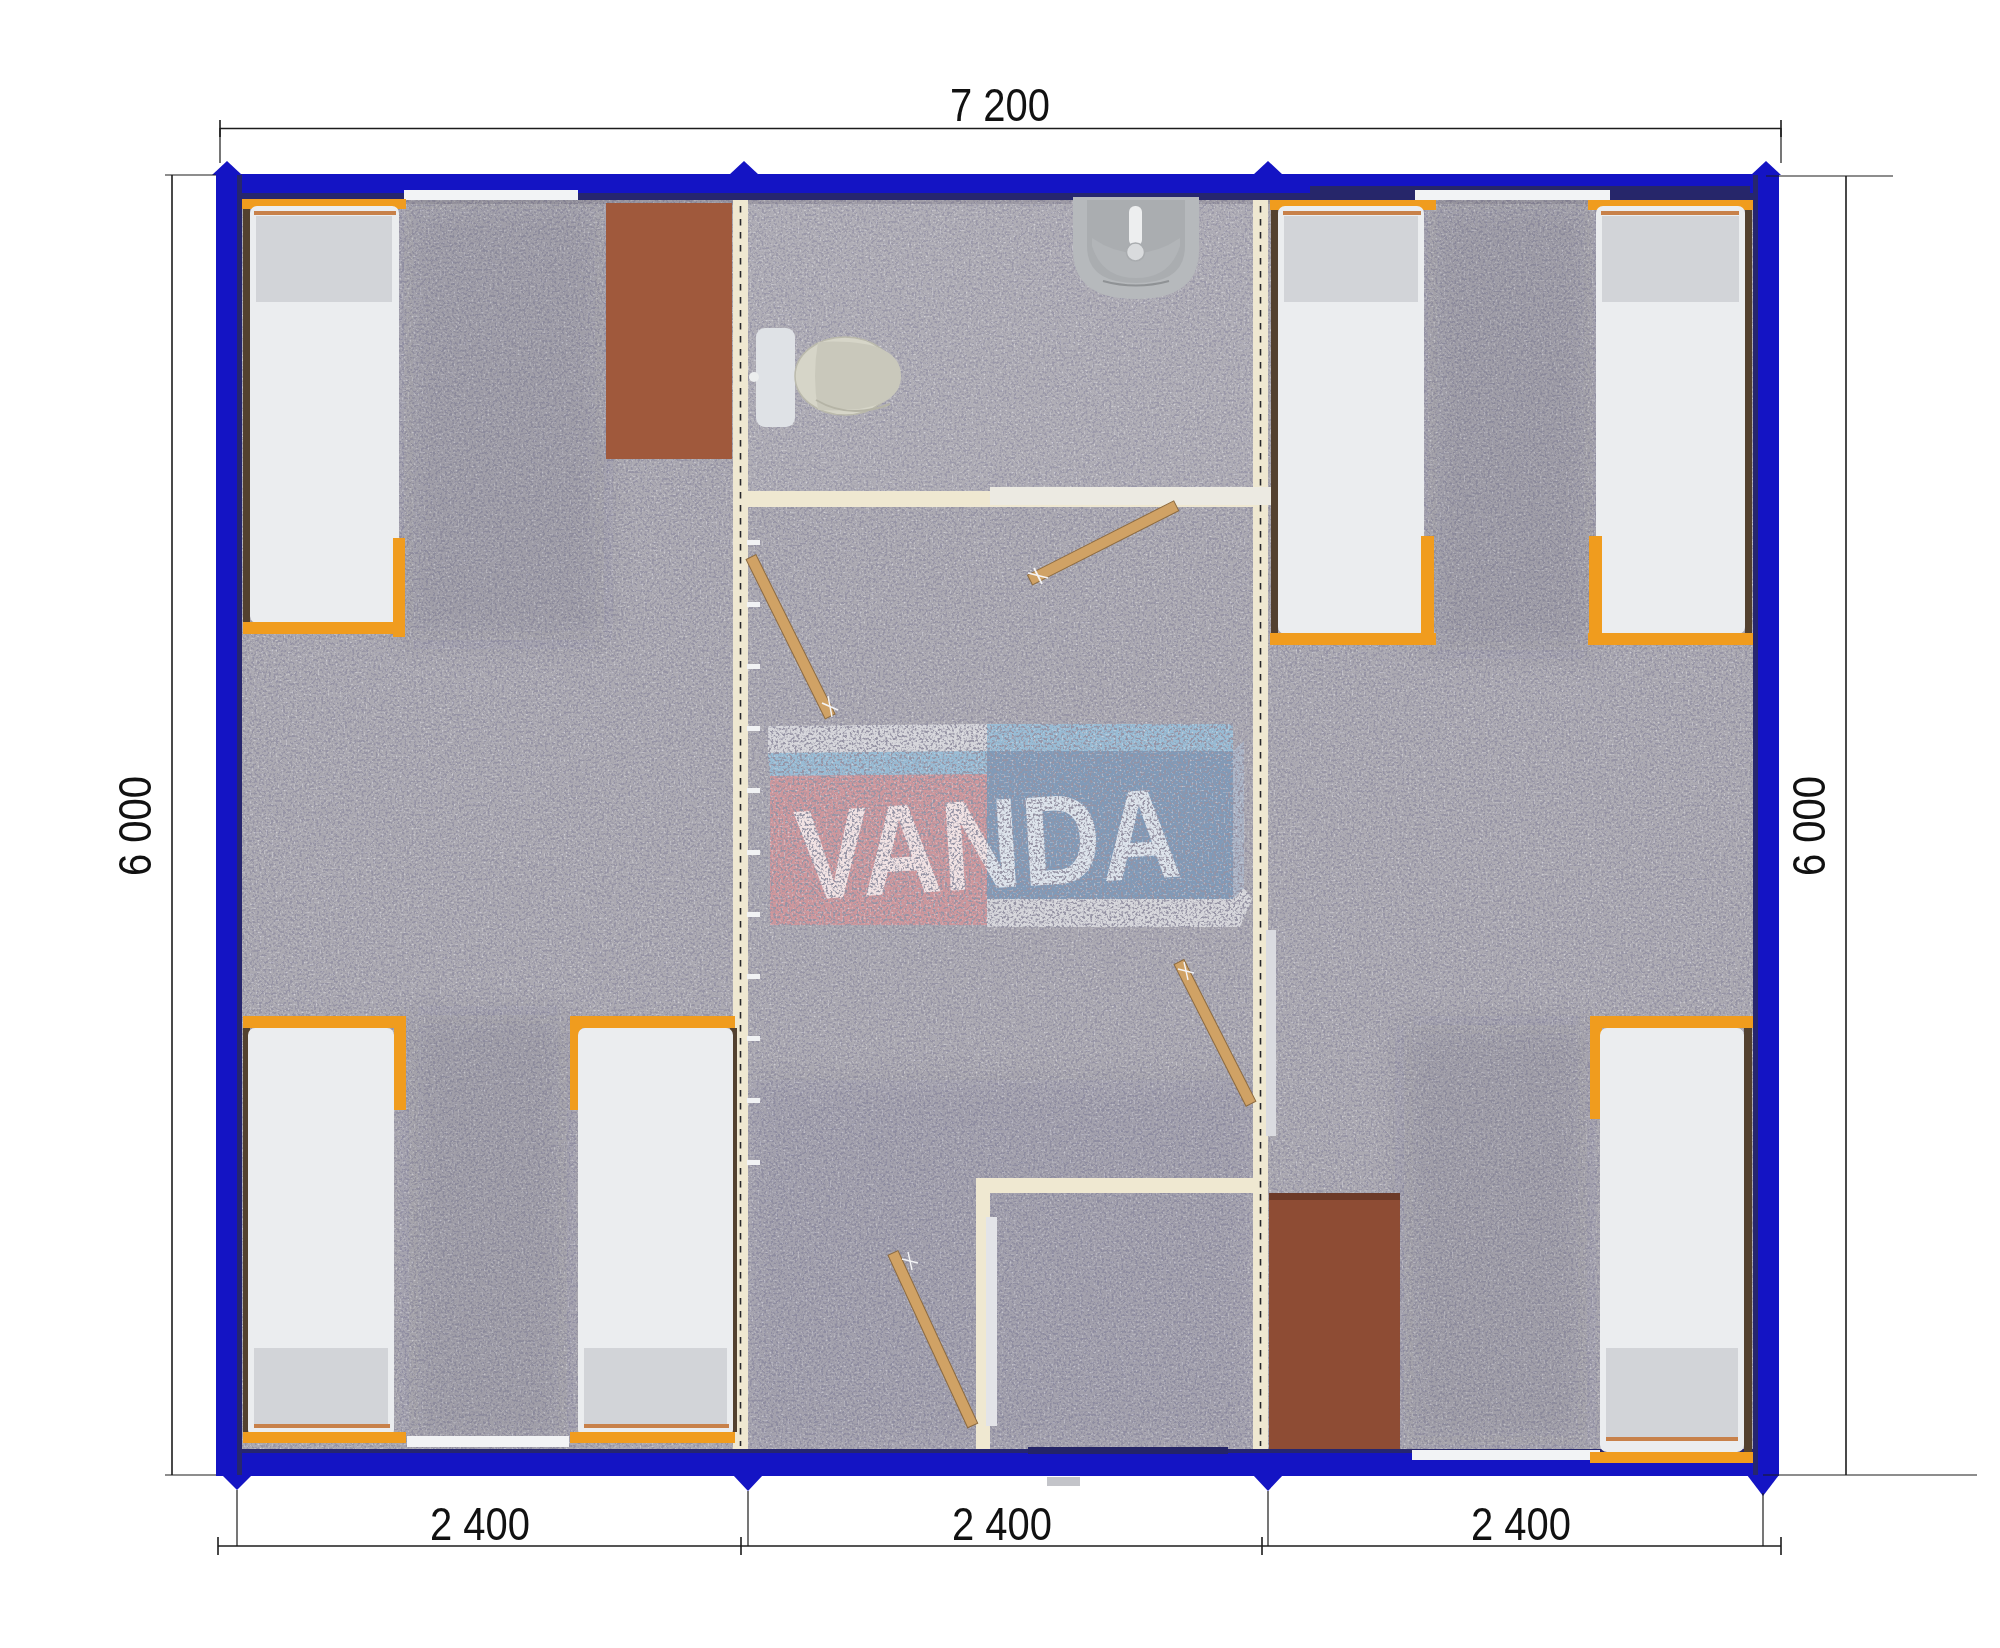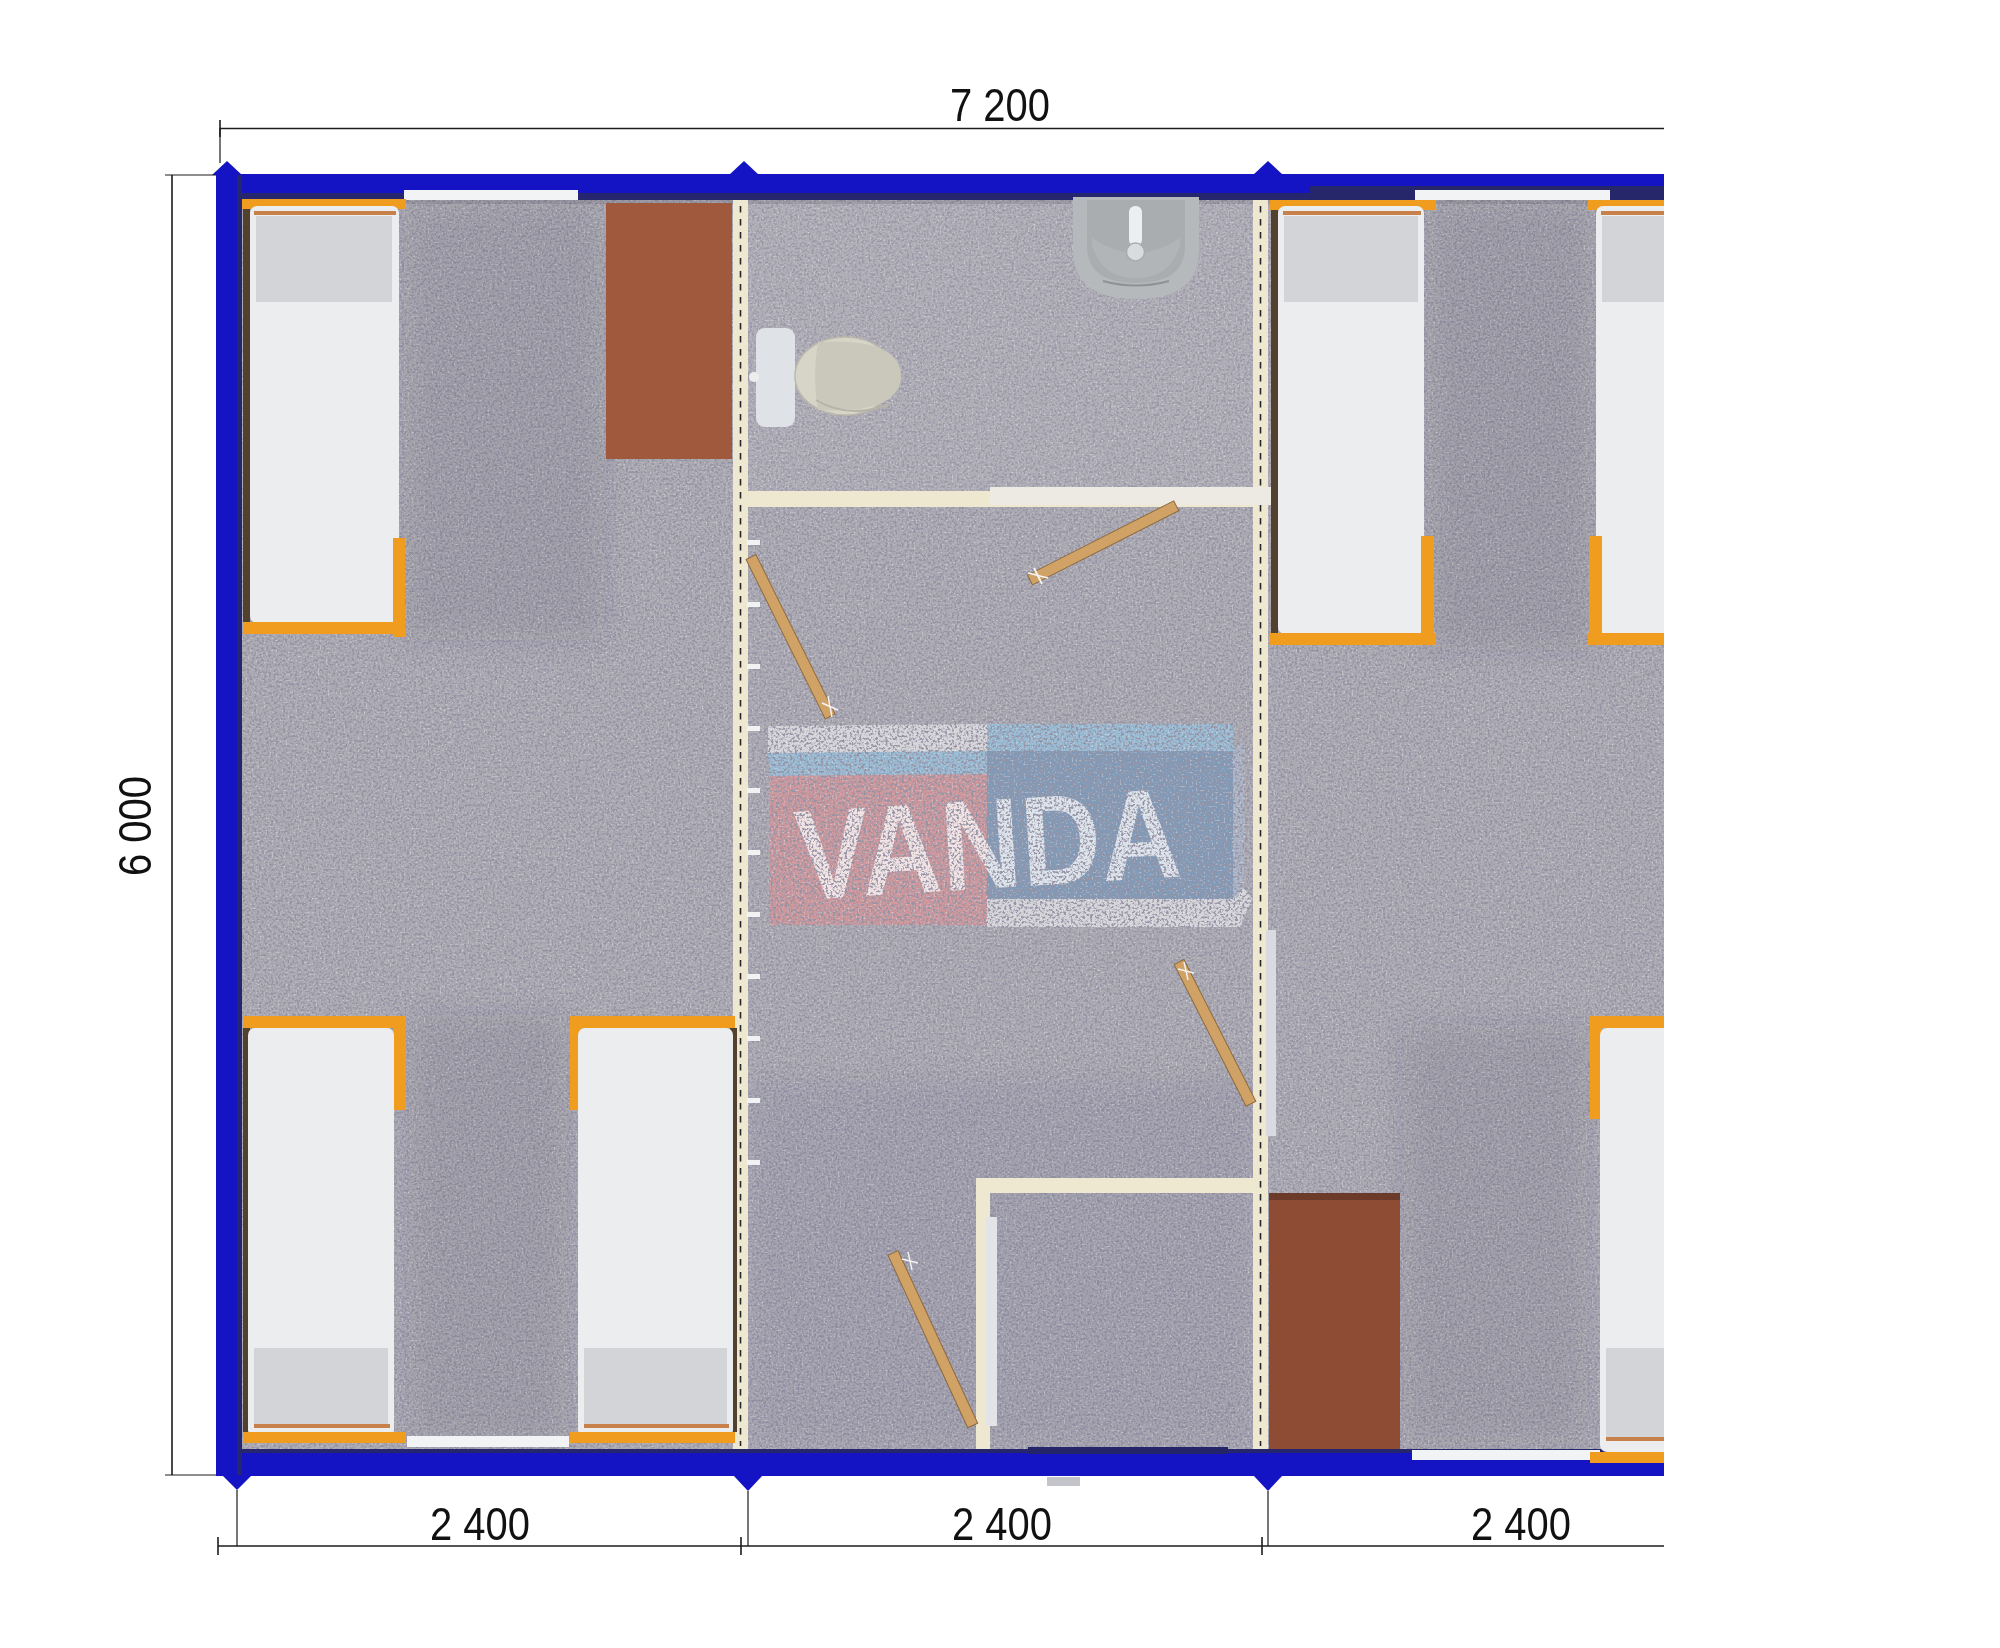--- a/index.html
+++ b/index.html
@@ -1,16 +1,16 @@
 <!DOCTYPE html>
 <html><head>
 <meta charset="utf-8">
 <style>
   html,body{margin:0;padding:0;background:#ffffff;}
-  #page{position:relative;width:1664px;height:1648px;background:#ffffff;overflow:hidden;
+  #page{position:relative;width:2000px;height:1648px;background:#ffffff;overflow:hidden;
         font-family:"Liberation Sans", sans-serif;}
 </style>
 </head>
 <body>
 
 <div id="page">
 <svg width="2000" height="1648" viewBox="0 0 2000 1648" style="font-family:&quot;Liberation Sans&quot;, sans-serif;">
 <defs>
   <filter id="graindark" x="0" y="0" width="100%" height="100%">
     <feTurbulence type="fractalNoise" baseFrequency="0.42" numOctaves="2" seed="5"></feTurbulence>

